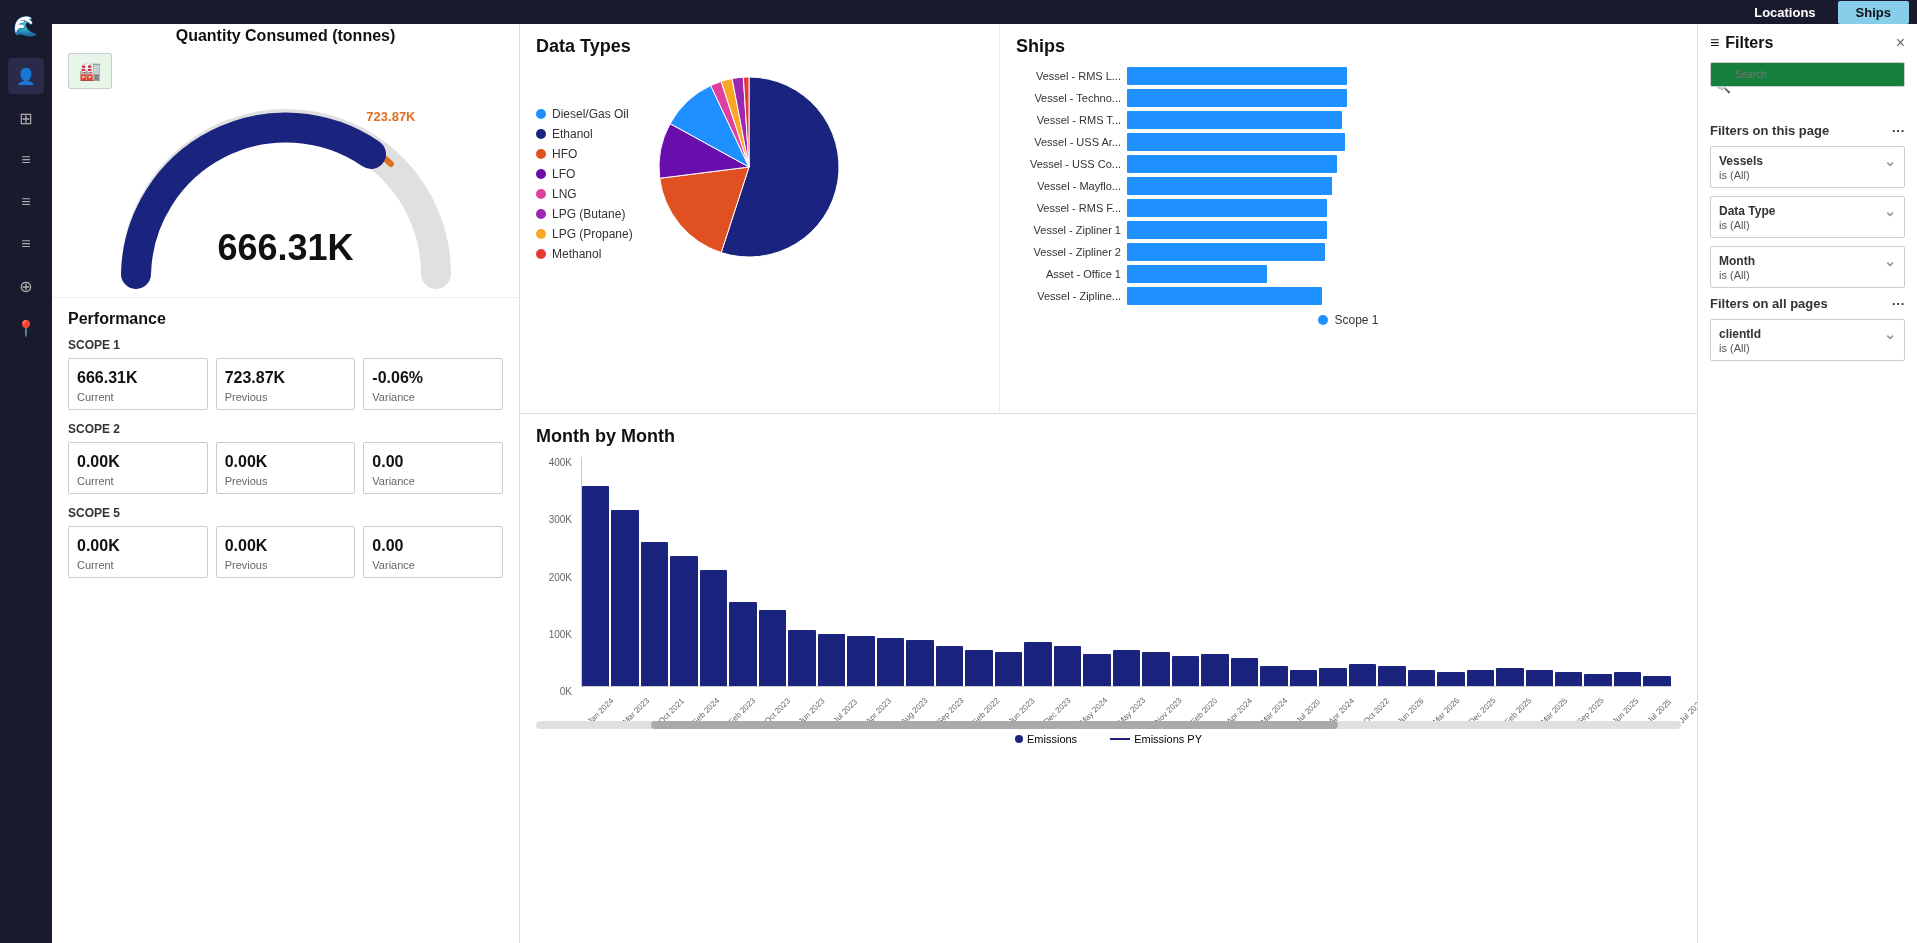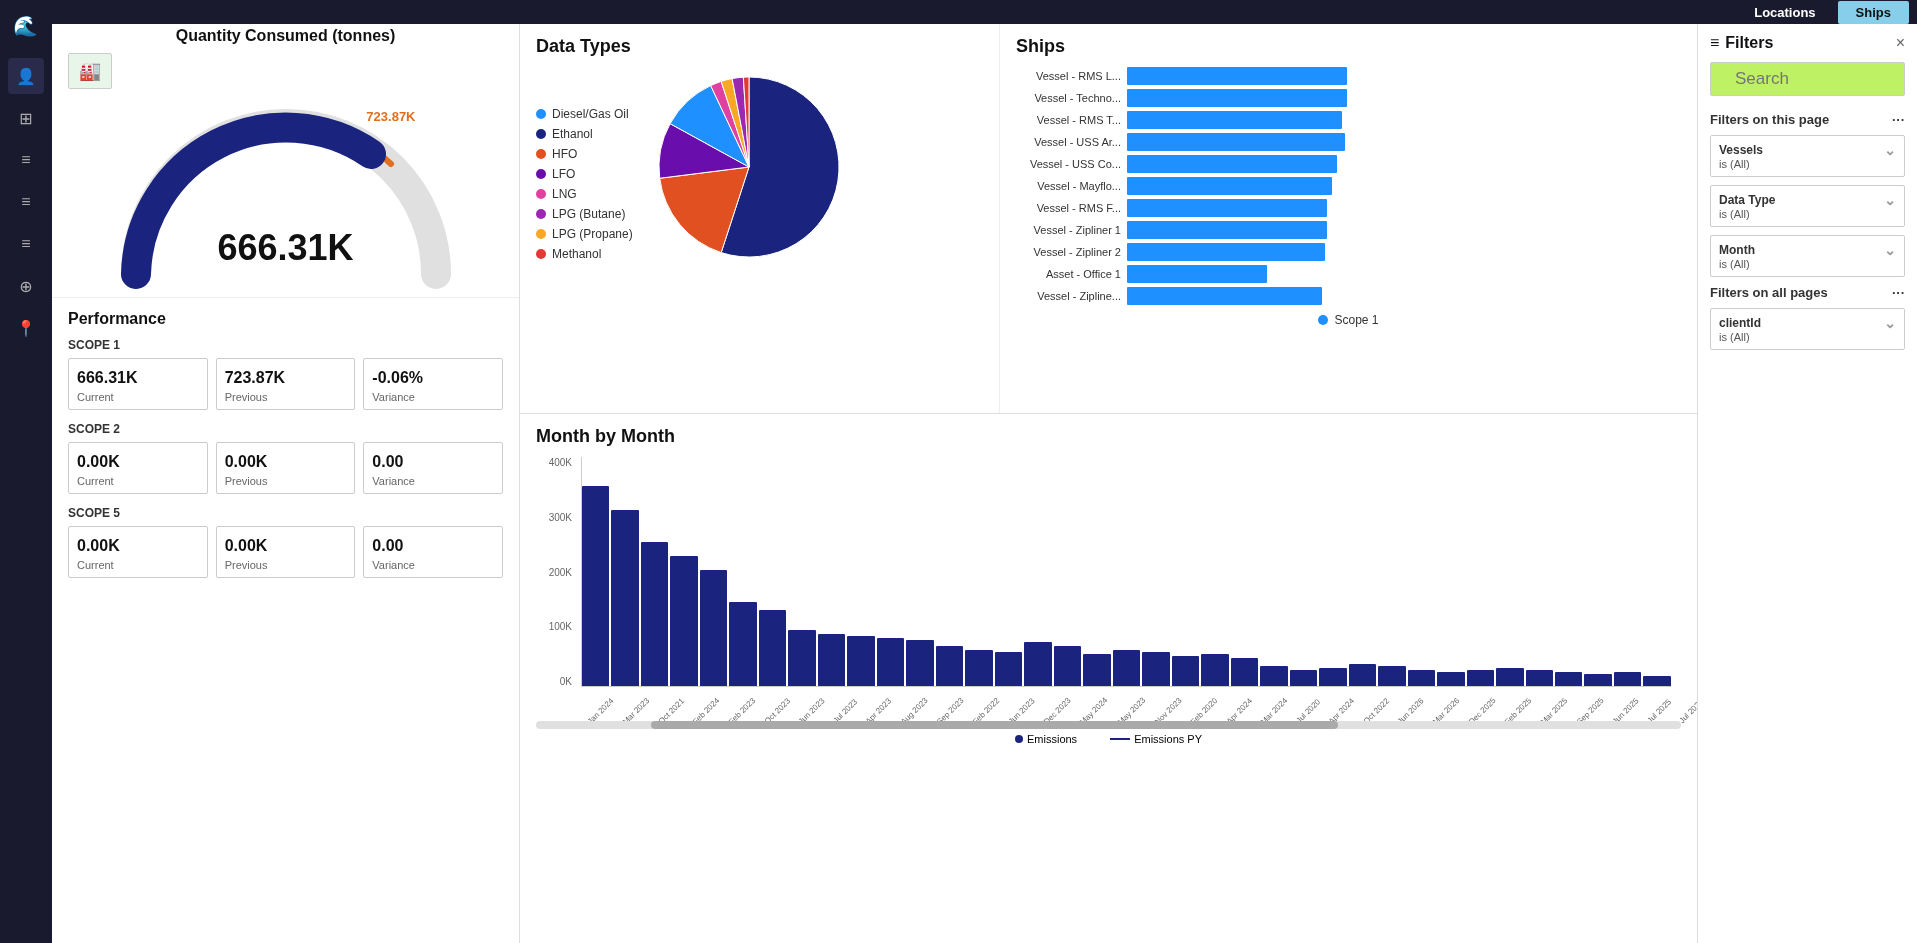--- a/index.html
+++ b/index.html
@@ -271,21 +271,21 @@
     }
     .chart-area {
       position: relative;
       height: 260px;
       margin-top: 8px;
     }
     .y-axis {
       position: absolute;
       left: 0;
       top: 0;
-      bottom: 30px;
+      bottom: 20px;
       width: 40px;
       display: flex;
       flex-direction: column;
       justify-content: space-between;
       align-items: flex-end;
       padding-right: 4px;
     }
     .y-label {
       font-size: 10px;
       color: #666;
@@ -387,24 +387,24 @@
     .filters-close {
       font-size: 16px;
       cursor: pointer;
       color: #666;
     }
     .search-box {
       width: 100%;
       border: 1px solid #ccc;
       border-radius: 2px;
       padding: 6px 8px 6px 24px;
-      font-size: 17px;
+      font-size: 10px;
       position: relative;
-      background: #bef264;
-      margin-bottom: 4px;
+      background: #15803d;
+      margin-bottom: 24px;
     }
     .search-wrapper {
       position: relative;
       margin-bottom: 12px;
     }
     .search-icon-f {
       position: absolute;
       left: 6px;
       top: 50%;
       transform: translateY(-50%);

